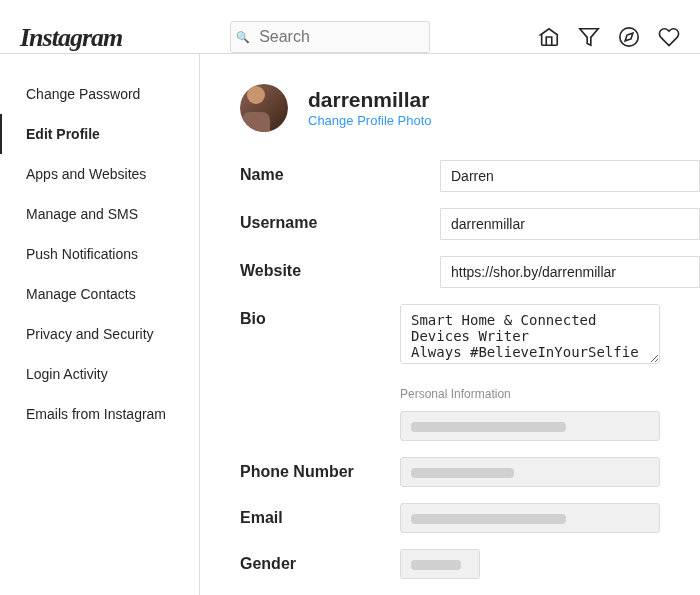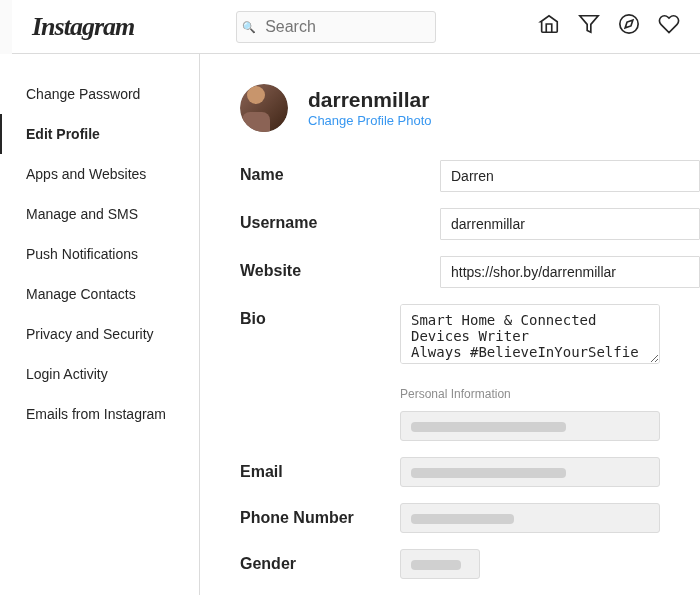--- a/index.html
+++ b/index.html
@@ -4,24 +4,24 @@
   <style>
     * { box-sizing: border-box; margin: 0; padding: 0; }
     body { font-family: -apple-system, BlinkMacSystemFont, 'Segoe UI', Arial, sans-serif; font-size: 14px; background: #fafafa; color: #262626; }
 
     
     .header {
       background: #fff;
       border-bottom: 1px solid #dbdbdb;
       height: 54px;
       display: flex;
-      align-items: center;
+      align-items: flex-end;
       padding: 0 20px;
       position: fixed;
-      top: 0; left: 12px; right: 0;
+      top: 0; left: 0; right: 0;
       z-index: 100;
     }
     .header-logo {
       font-family: 'Billabong', cursive;
       font-size: 26px;
       font-weight: bold;
       letter-spacing: -1px;
       color: #262626;
       flex: 0 0 auto;
       font-style: italic;
@@ -320,38 +320,38 @@
     <div class="form-row">
       <div class="form-label"></div>
       <div class="form-field">
         <div class="blurred-field">
           <div class="blurred-bar"></div>
         </div>
       </div>
     </div>
 
     <div class="form-row">
+      <div class="form-label">Phone Number</div>
+      <div class="form-field">
+        <div class="blurred-field">
+          <div class="blurred-bar blurred-bar-sm"></div>
+        </div>
+      </div>
+    </div>
+
+    <div class="form-row">
       <div class="form-label">Email</div>
       <div class="form-field">
         <div class="blurred-field">
           <div class="blurred-bar"></div>
         </div>
       </div>
     </div>
 
     <div class="form-row">
-      <div class="form-label">Phone Number</div>
-      <div class="form-field">
-        <div class="blurred-field">
-          <div class="blurred-bar blurred-bar-sm"></div>
-        </div>
-      </div>
-    </div>
-
-    <div class="form-row">
       <div class="form-label">Gender</div>
       <div class="form-field">
         <div class="blurred-field" style="width:80px;">
           <div class="blurred-bar blurred-bar-sm" style="width:50px;"></div>
         </div>
       </div>
     </div>
 
   </div>
 </div>

